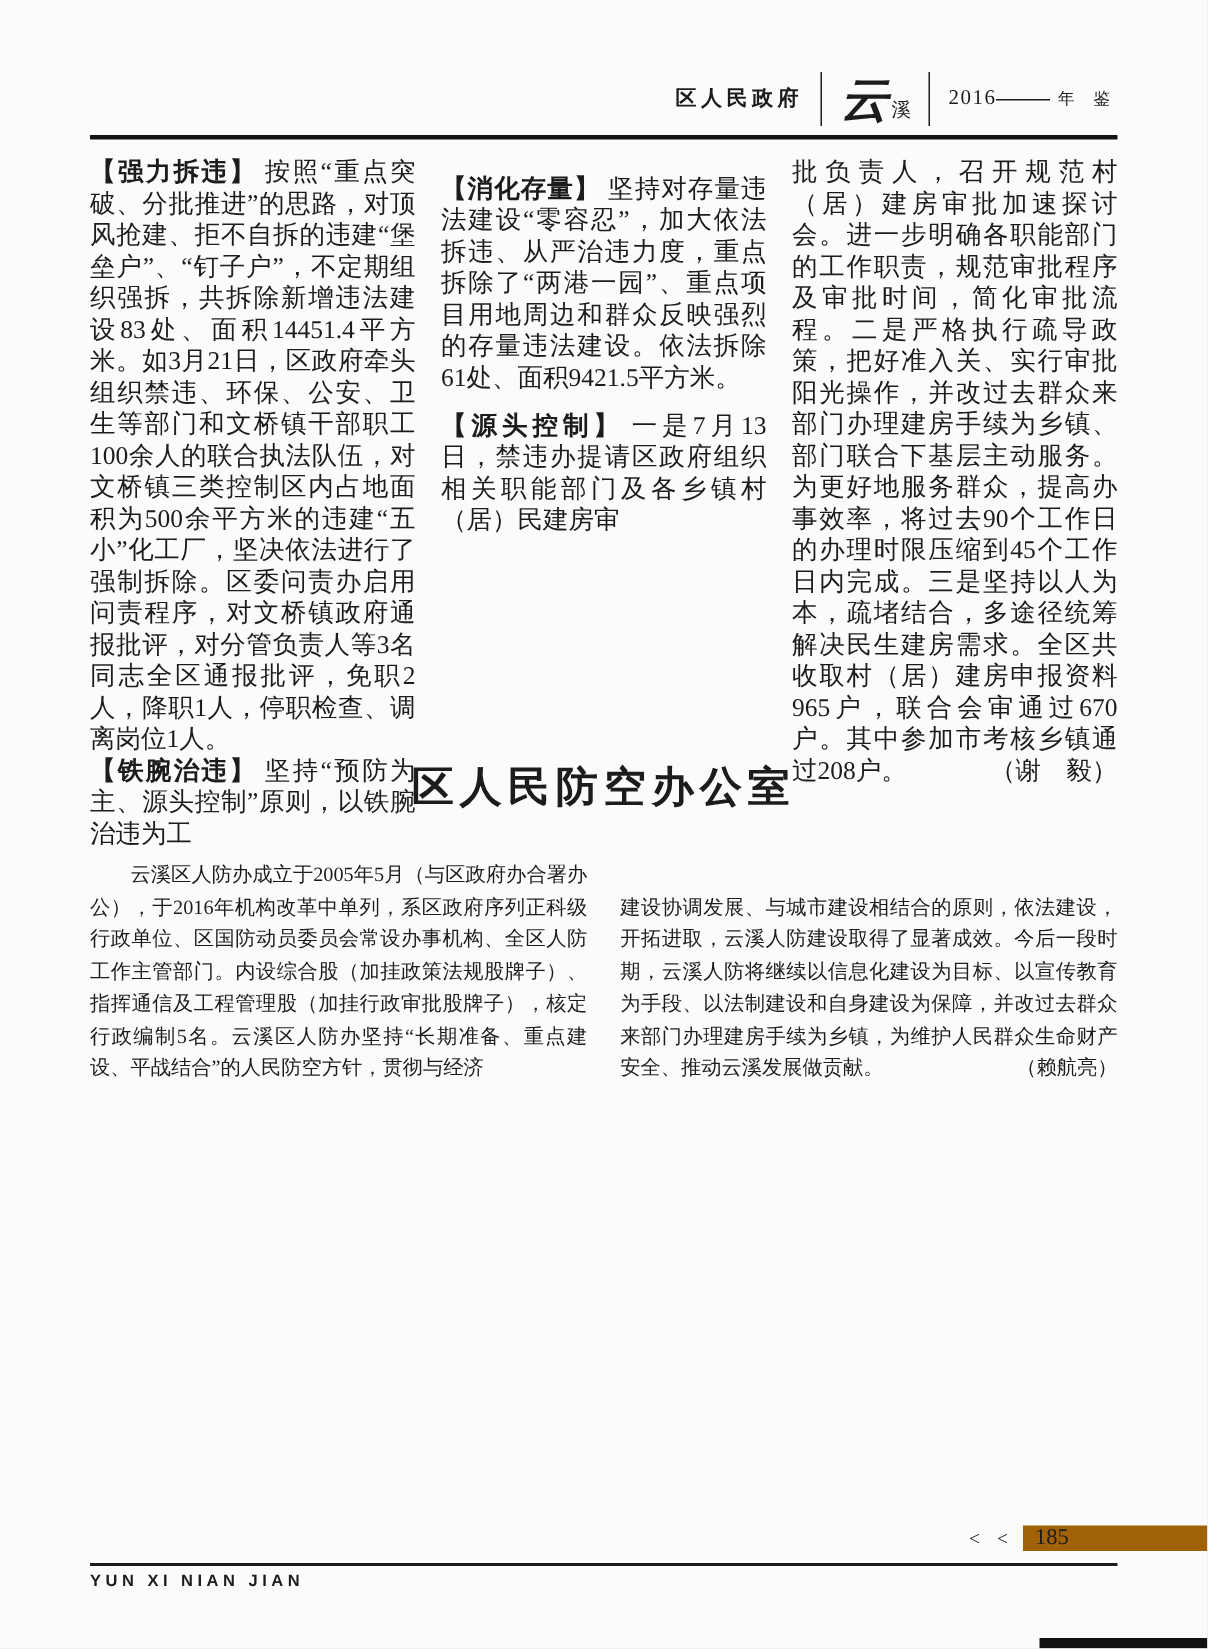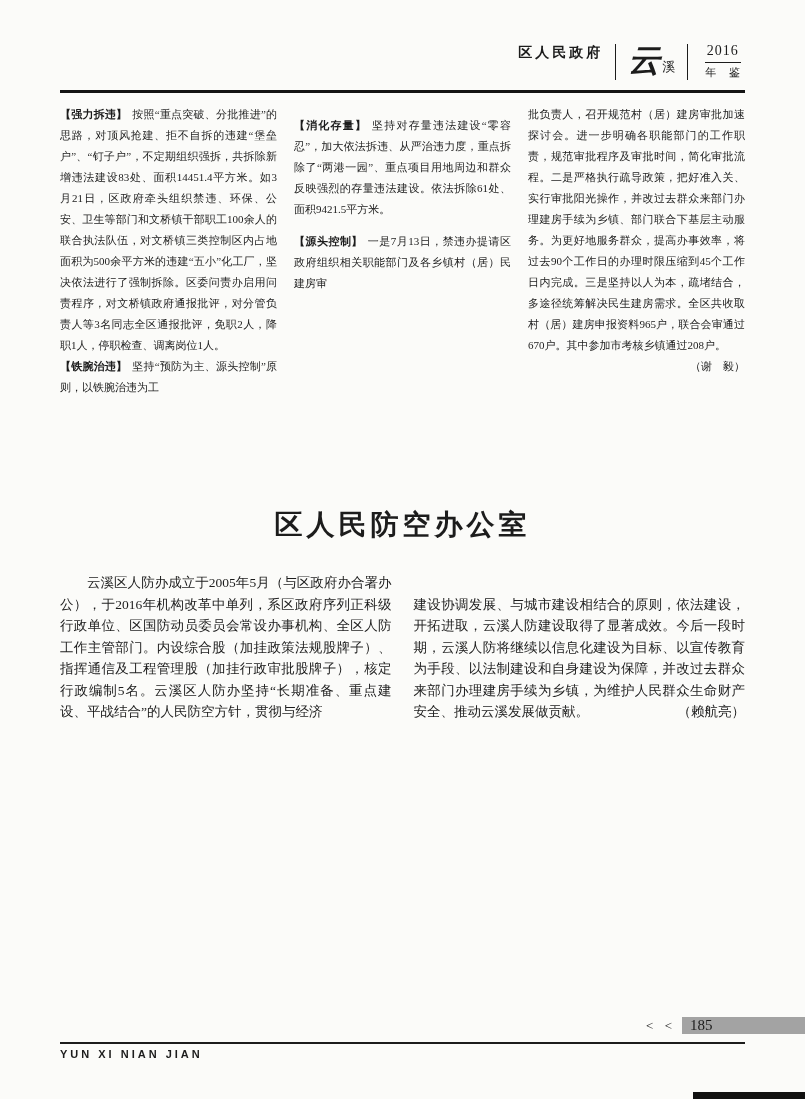--- a/index.html
+++ b/index.html
@@ -8,38 +8,38 @@
     width:805px;height:1099px;
     margin:0 auto;
     background:#fbfbf9;
     color:#1c1c1c;
     font-family:"Liberation Serif","DejaVu Serif",serif;
     overflow:hidden;
   }
   
   .header{
     position:absolute;top:44px;left:60px;right:60px;
-    display:flex;justify-content:flex-end;align-items:flex-start;height:44px;
+    display:flex;justify-content:flex-end;align-items:center;height:44px;
   }
   .gov-label{font-weight:700;font-size:14px;letter-spacing:3px;font-family:"Liberation Sans","DejaVu Sans",sans-serif;}
   .vline{width:1px;height:36px;background:#1c1c1c;margin:0 12px;}
   .logo{display:flex;align-items:flex-end;line-height:1;}
   .logo-big{font-size:32px;font-style:italic;font-weight:700;}
   .logo-small{font-size:13px;margin-left:2px;margin-bottom:3px;}
-  .yearblock{display:flex;flex-direction:column;align-items:center;line-height:1;}
+  .yearblock{display:flex;flex-direction:row;align-items:center;line-height:1;}
   .year{font-size:14px;letter-spacing:1px;}
   .hline{width:36px;height:1px;background:#1c1c1c;margin:4px 0;}
   .yearbook{font-size:11px;letter-spacing:5px;text-indent:5px;}
   .top-rule{position:absolute;top:90px;left:60px;right:60px;height:3px;background:#141414;}
 
   
   .top-columns{
     position:absolute;top:104px;left:60px;right:60px;
     display:flex;gap:17px;
-    font-size:11px;line-height:21px;text-align:justify;
+    font-size:17px;line-height:21px;text-align:justify;
   }
   .col{flex:1;min-width:0;}
   .para{margin:0;}
   .para.gap{margin-top:11px;}
   .entry-head{
     font-family:"Liberation Sans","DejaVu Sans",sans-serif;
     font-weight:700;margin-right:5px;
   }
   .byline{float:right;}
 
@@ -58,21 +58,21 @@
   .indent{text-indent:2em;}
 
   
   .pageno-row{
     position:absolute;top:1017px;left:0;right:0;
     display:flex;justify-content:flex-end;align-items:center;
   }
   .angle-marks{font-size:13px;letter-spacing:4px;margin-right:6px;}
   .pageno-bar{
     display:flex;align-items:center;
-    background:#a3a3a3;height:17px;width:123px;padding-left:8px;box-sizing:border-box;
+    background:#a16207;height:17px;width:123px;padding-left:8px;box-sizing:border-box;
   }
   .pageno{font-size:15px;}
   .footer-rule{position:absolute;top:1042px;left:60px;right:60px;height:1.5px;background:#1c1c1c;}
   .romanized{
     position:absolute;top:1048px;left:60px;
     font-family:"Liberation Sans","DejaVu Sans",sans-serif;
     font-weight:700;font-size:11px;letter-spacing:3px;
   }
   .edge-mark{position:absolute;right:0;bottom:0;width:112px;height:7px;background:#111;}
 </style>

